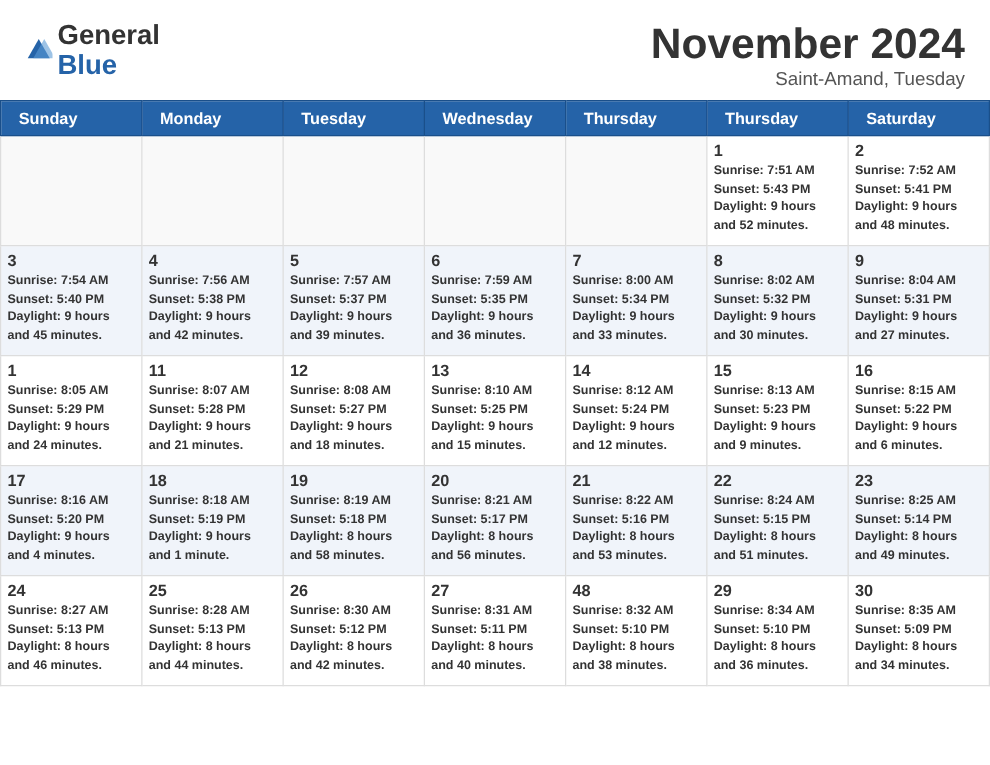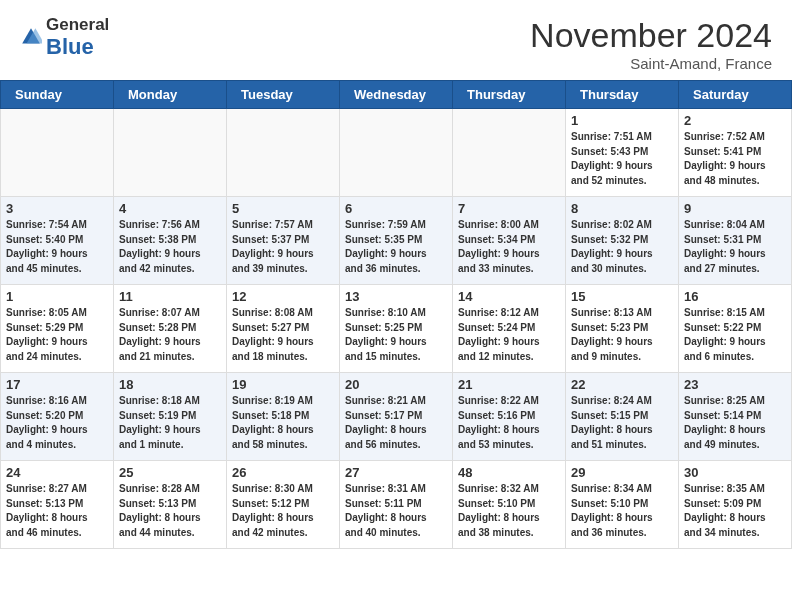--- a/index.html
+++ b/index.html
@@ -15,41 +15,41 @@
       justify-content: space-between;
       align-items: flex-start;
       padding: 16px 20px 8px 20px;
     }
     .logo {
       display: flex;
       align-items: center;
       gap: 4px;
     }
     .logo-text-general {
-      font-size: 17px;
+      font-size: 22px;
       font-weight: bold;
       color: #333;
       line-height: 1.1;
     }
     .logo-text-blue {
       font-size: 22px;
       font-weight: bold;
       color: #2563a8;
       line-height: 1.1;
     }
     .logo-icon {
       width: 22px;
       height: 22px;
     }
     .title-section {
       text-align: right;
     }
     .month-title {
       font-size: 34px;
-      font-weight: normal;
+      font-weight: bold;
       color: #333;
     }
     .subtitle {
       font-size: 15px;
       color: #555;
     }
     .calendar {
       width: 100%;
       border-collapse: collapse;
       table-layout: fixed;
@@ -107,21 +107,21 @@
         <polygon points="28,4 44,32 12,32" fill="#5b9bd5" opacity="0.6"></polygon>
       </svg>
       <div>
         <span class="logo-text-general">General</span><br>
         <span class="logo-text-blue">Blue</span>
       </div>
     </div>
   </div>
   <div class="title-section">
     <div class="month-title">November 2024</div>
-    <div class="subtitle">Saint-Amand, France</div>
+    <div class="subtitle">Saint-Amand, Tuesday</div>
   </div>
 </div>
 
 <table class="calendar">
   <thead>
     <tr>
       <th>Sunday</th>
       <th>Monday</th>
       <th>Tuesday</th>
       <th>Wednesday</th>

